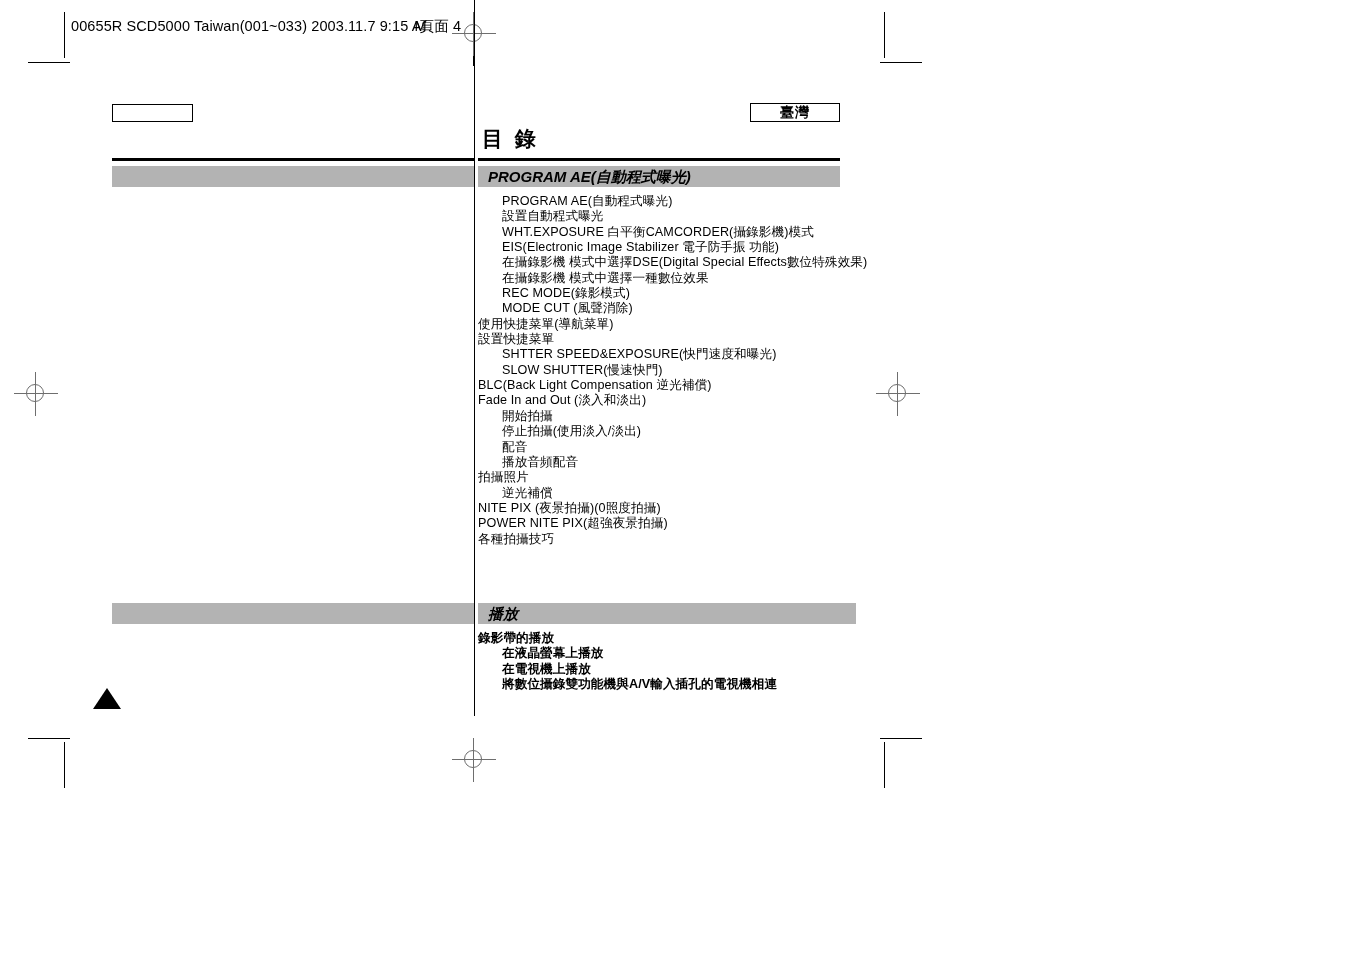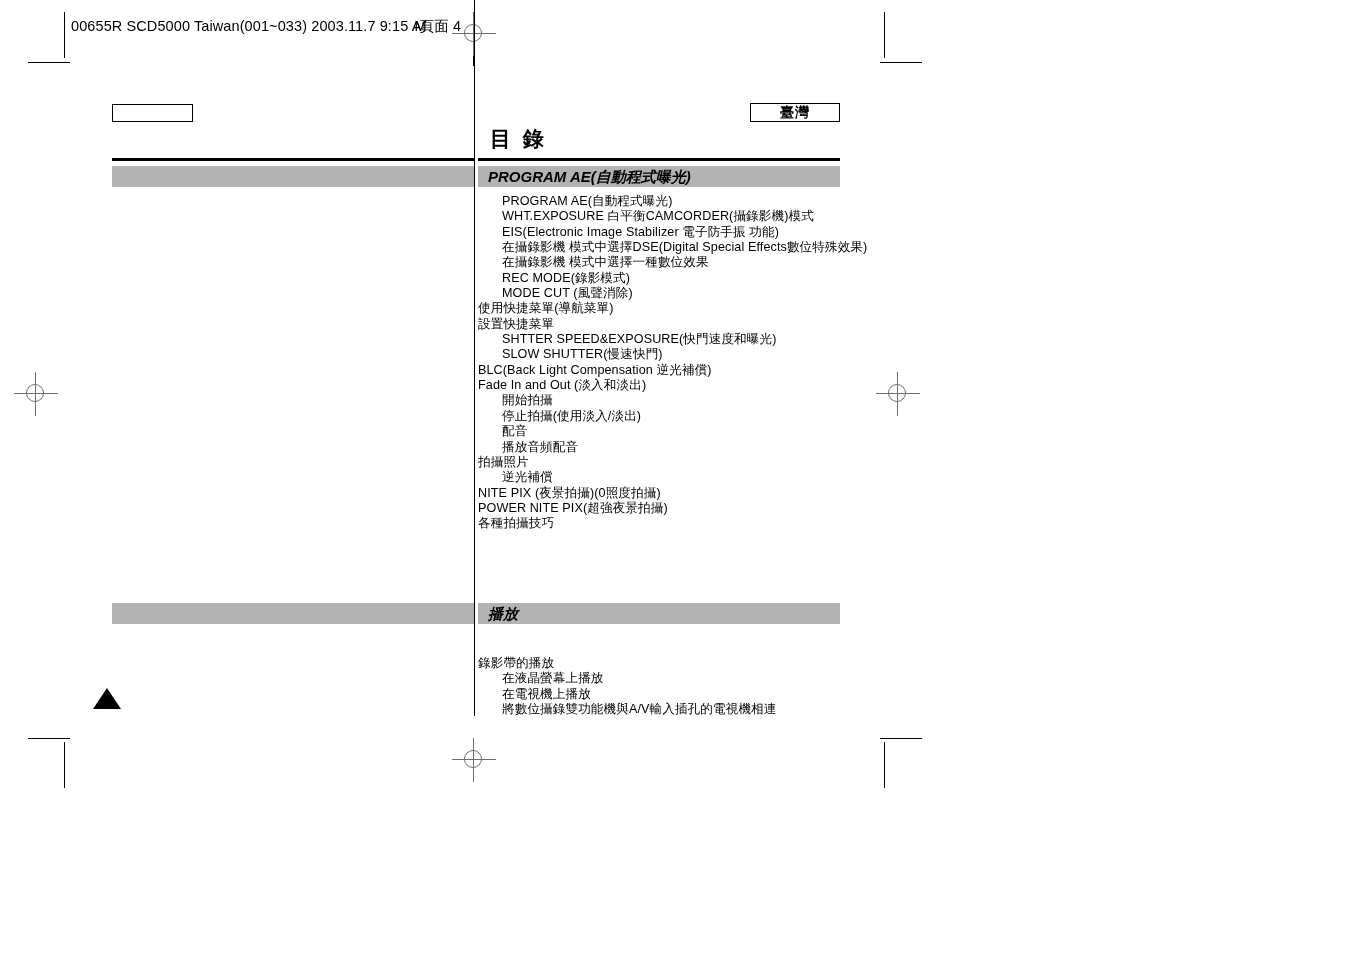--- a/index.html
+++ b/index.html
@@ -153,21 +153,21 @@
     border: 1.5px solid #000000;
     box-sizing: border-box;
     text-align: center;
     font-size: 14px;
     font-weight: bold;
     line-height: 16px;
     letter-spacing: 1px;
   }
   .toc-title {
     position: absolute;
-    left: 12px;
+    left: 4px;
     top: 26px;
     font-size: 21px;
     font-weight: bold;
     letter-spacing: 3px;
     line-height: 26px;
   }
   .rule-right {
     position: absolute;
     left: 0px;
     top: 58px;
@@ -284,20 +284,21 @@
 
     <div class="toc-title">目 錄</div>
 
     <div class="rule-right"></div>
 
     <div class="section-band" style="top:66px;">
       <span class="band-label">PROGRAM AE(自動程式曝光)</span>
     </div>
     <ul class="toc-list" style="top:94px;" id="list-0">
         <li class="lvl2">PROGRAM AE(自動程式曝光)</li>
+        <li class="lvl2">設置自動程式曝光</li>
         <li class="lvl2">WHT.EXPOSURE 白平衡CAMCORDER(攝錄影機)模式</li>
         <li class="lvl2">EIS(Electronic Image Stabilizer 電子防手振 功能)</li>
         <li class="lvl2">在攝錄影機 模式中選擇DSE(Digital Special Effects數位特殊效果)</li>
         <li class="lvl2">在攝錄影機 模式中選擇一種數位效果</li>
         <li class="lvl2">REC MODE(錄影模式)</li>
         <li class="lvl2">MODE CUT (風聲消除)</li>
         <li class="lvl1">使用快捷菜單(導航菜單)</li>
         <li class="lvl1">設置快捷菜單</li>
         <li class="lvl2">SHTTER SPEED&amp;EXPOSURE(快門速度和曝光)</li>
         <li class="lvl2">SLOW SHUTTER(慢速快門)</li>
@@ -307,24 +308,24 @@
         <li class="lvl2">停止拍攝(使用淡入/淡出)</li>
         <li class="lvl2">配音</li>
         <li class="lvl2">播放音頻配音</li>
         <li class="lvl1">拍攝照片</li>
         <li class="lvl2">逆光補償</li>
         <li class="lvl1">NITE PIX (夜景拍攝)(0照度拍攝)</li>
         <li class="lvl1">POWER NITE PIX(超強夜景拍攝)</li>
         <li class="lvl1">各種拍攝技巧</li>
       </ul>
 
-    <div class="section-band" style="top:503px;">
+    <div class="section-band" style="top:503px;padding-left:16px;">
       <span class="band-label">播放</span>
     </div>
-    <ul class="toc-list" style="top:556px;" id="list-1">
+    <ul class="toc-list" style="top:531px;font-weight:bold;" id="list-1">
         <li class="lvl1">錄影帶的播放</li>
         <li class="lvl2">在液晶螢幕上播放</li>
         <li class="lvl2">在電視機上播放</li>
         <li class="lvl2">將數位攝錄雙功能機與A/V輸入插孔的電視機相連</li>
       </ul>
 
   </div>
 
   <div class="tri-marker"></div>
 

